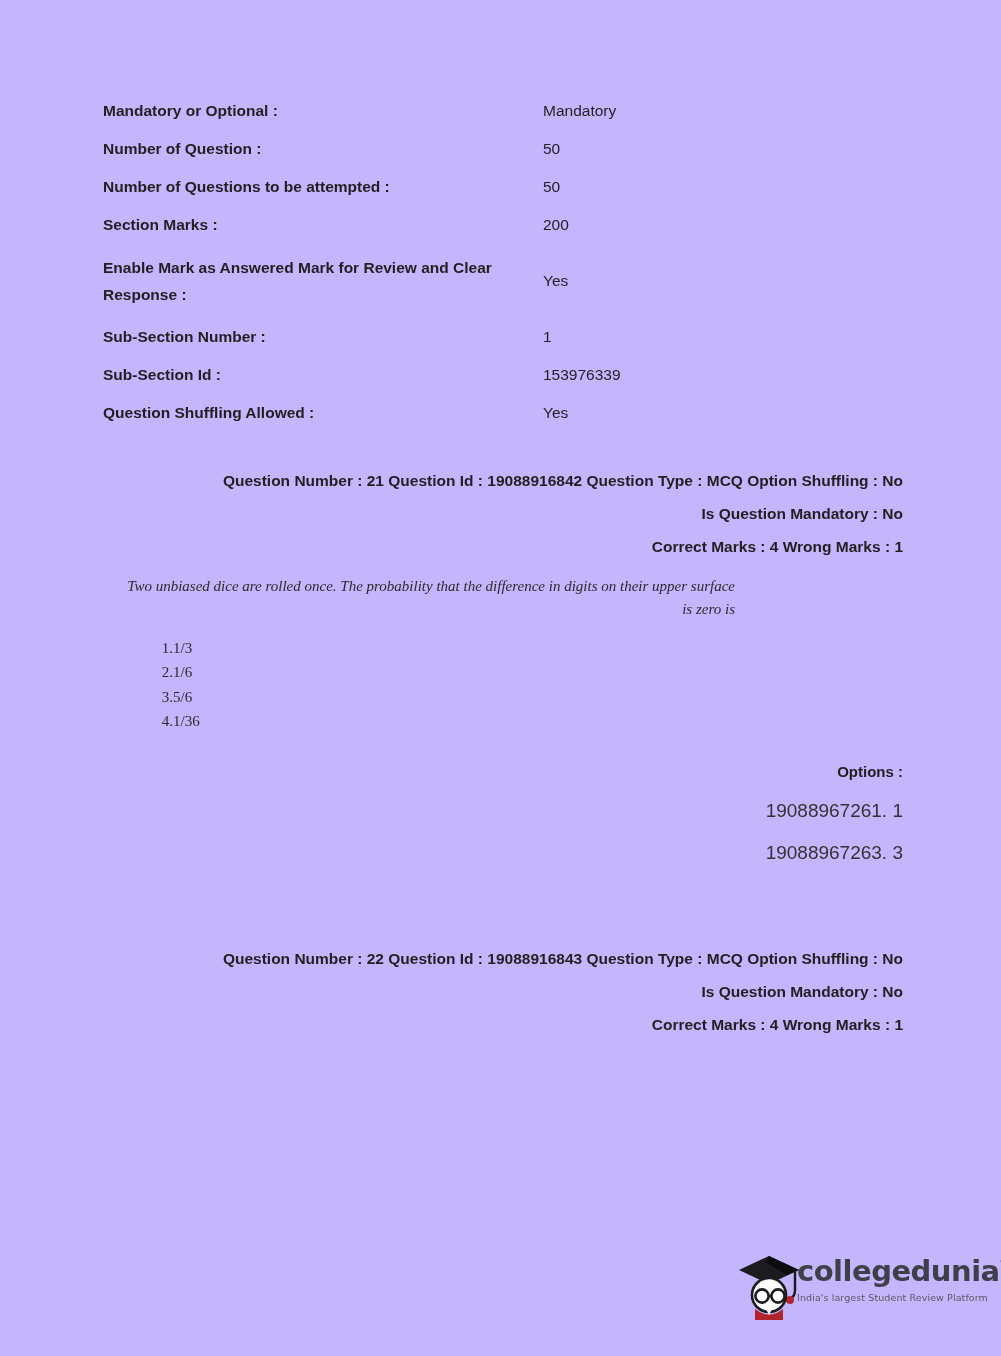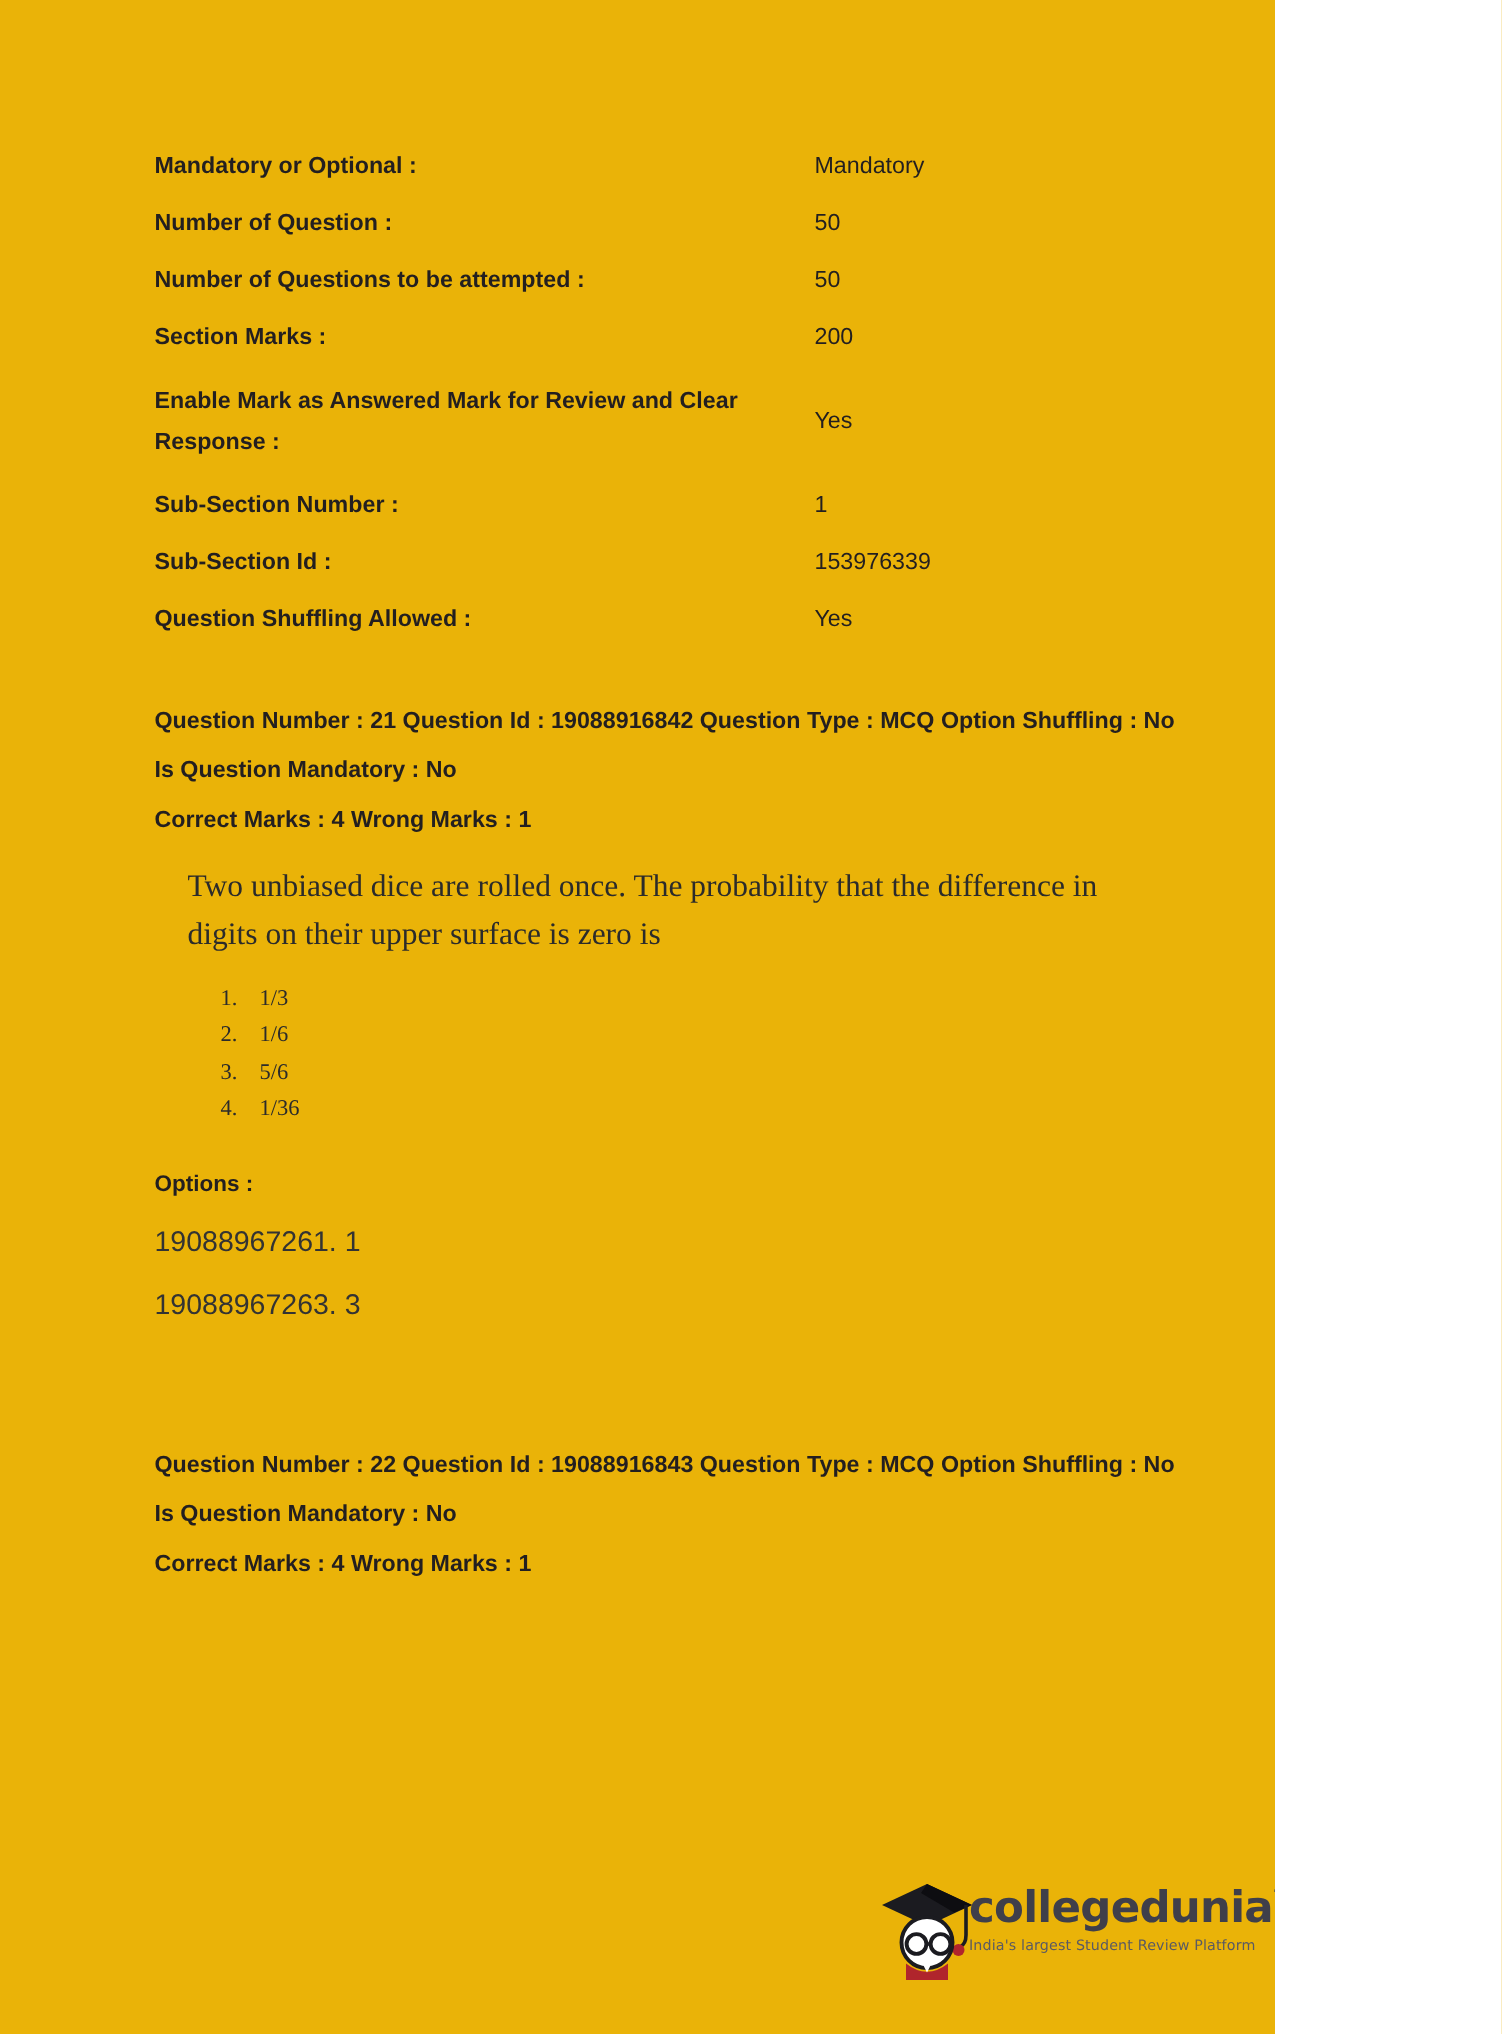--- a/index.html
+++ b/index.html
@@ -2,23 +2,23 @@
 <html><head>
 <meta charset="utf-8">
 <style>
   html, body {
     margin: 0;
     padding: 0;
     background: #ffffff;
   }
   .page {
     position: relative;
-    width: 850px;
+    width: 1001px;
     height: 1356px;
-    background: #eab308;
+    background: #c4b5fd;
     font-family: "Liberation Sans", sans-serif;
     overflow: hidden;
   }
   .content {
     position: absolute;
     left: 103px;
     top: 92px;
     width: 800px;
   }
 
@@ -43,39 +43,41 @@
     font-weight: normal;
     color: #333;
   }
   .meta-label.two-line {
     line-height: 1.75;
   }
 
   
   .question-block {
     margin-top: 40px;
+    text-align: right;
   }
   .q-head {
     font-weight: bold;
     font-size: 15.5px;
     color: #231f20;
     line-height: 1.1;
     margin-bottom: 16px;
   }
   .q-head:last-of-type {
     margin-bottom: 0;
   }
 
   .q-body {
     font-family: "Liberation Serif", serif;
-    font-size: 21px;
+    font-size: 15px;
     color: #2b2b2b;
     line-height: 1.5;
     margin: 20px 0 0 22px;
     max-width: 610px;
+    font-style: italic;
   }
   .q-body p {
     margin: 0;
   }
   .q-choices {
     margin: 16px 0 0 44px;
     font-family: "Liberation Serif", serif;
     font-size: 15px;
     color: #2b2b2b;
     line-height: 1.62;

